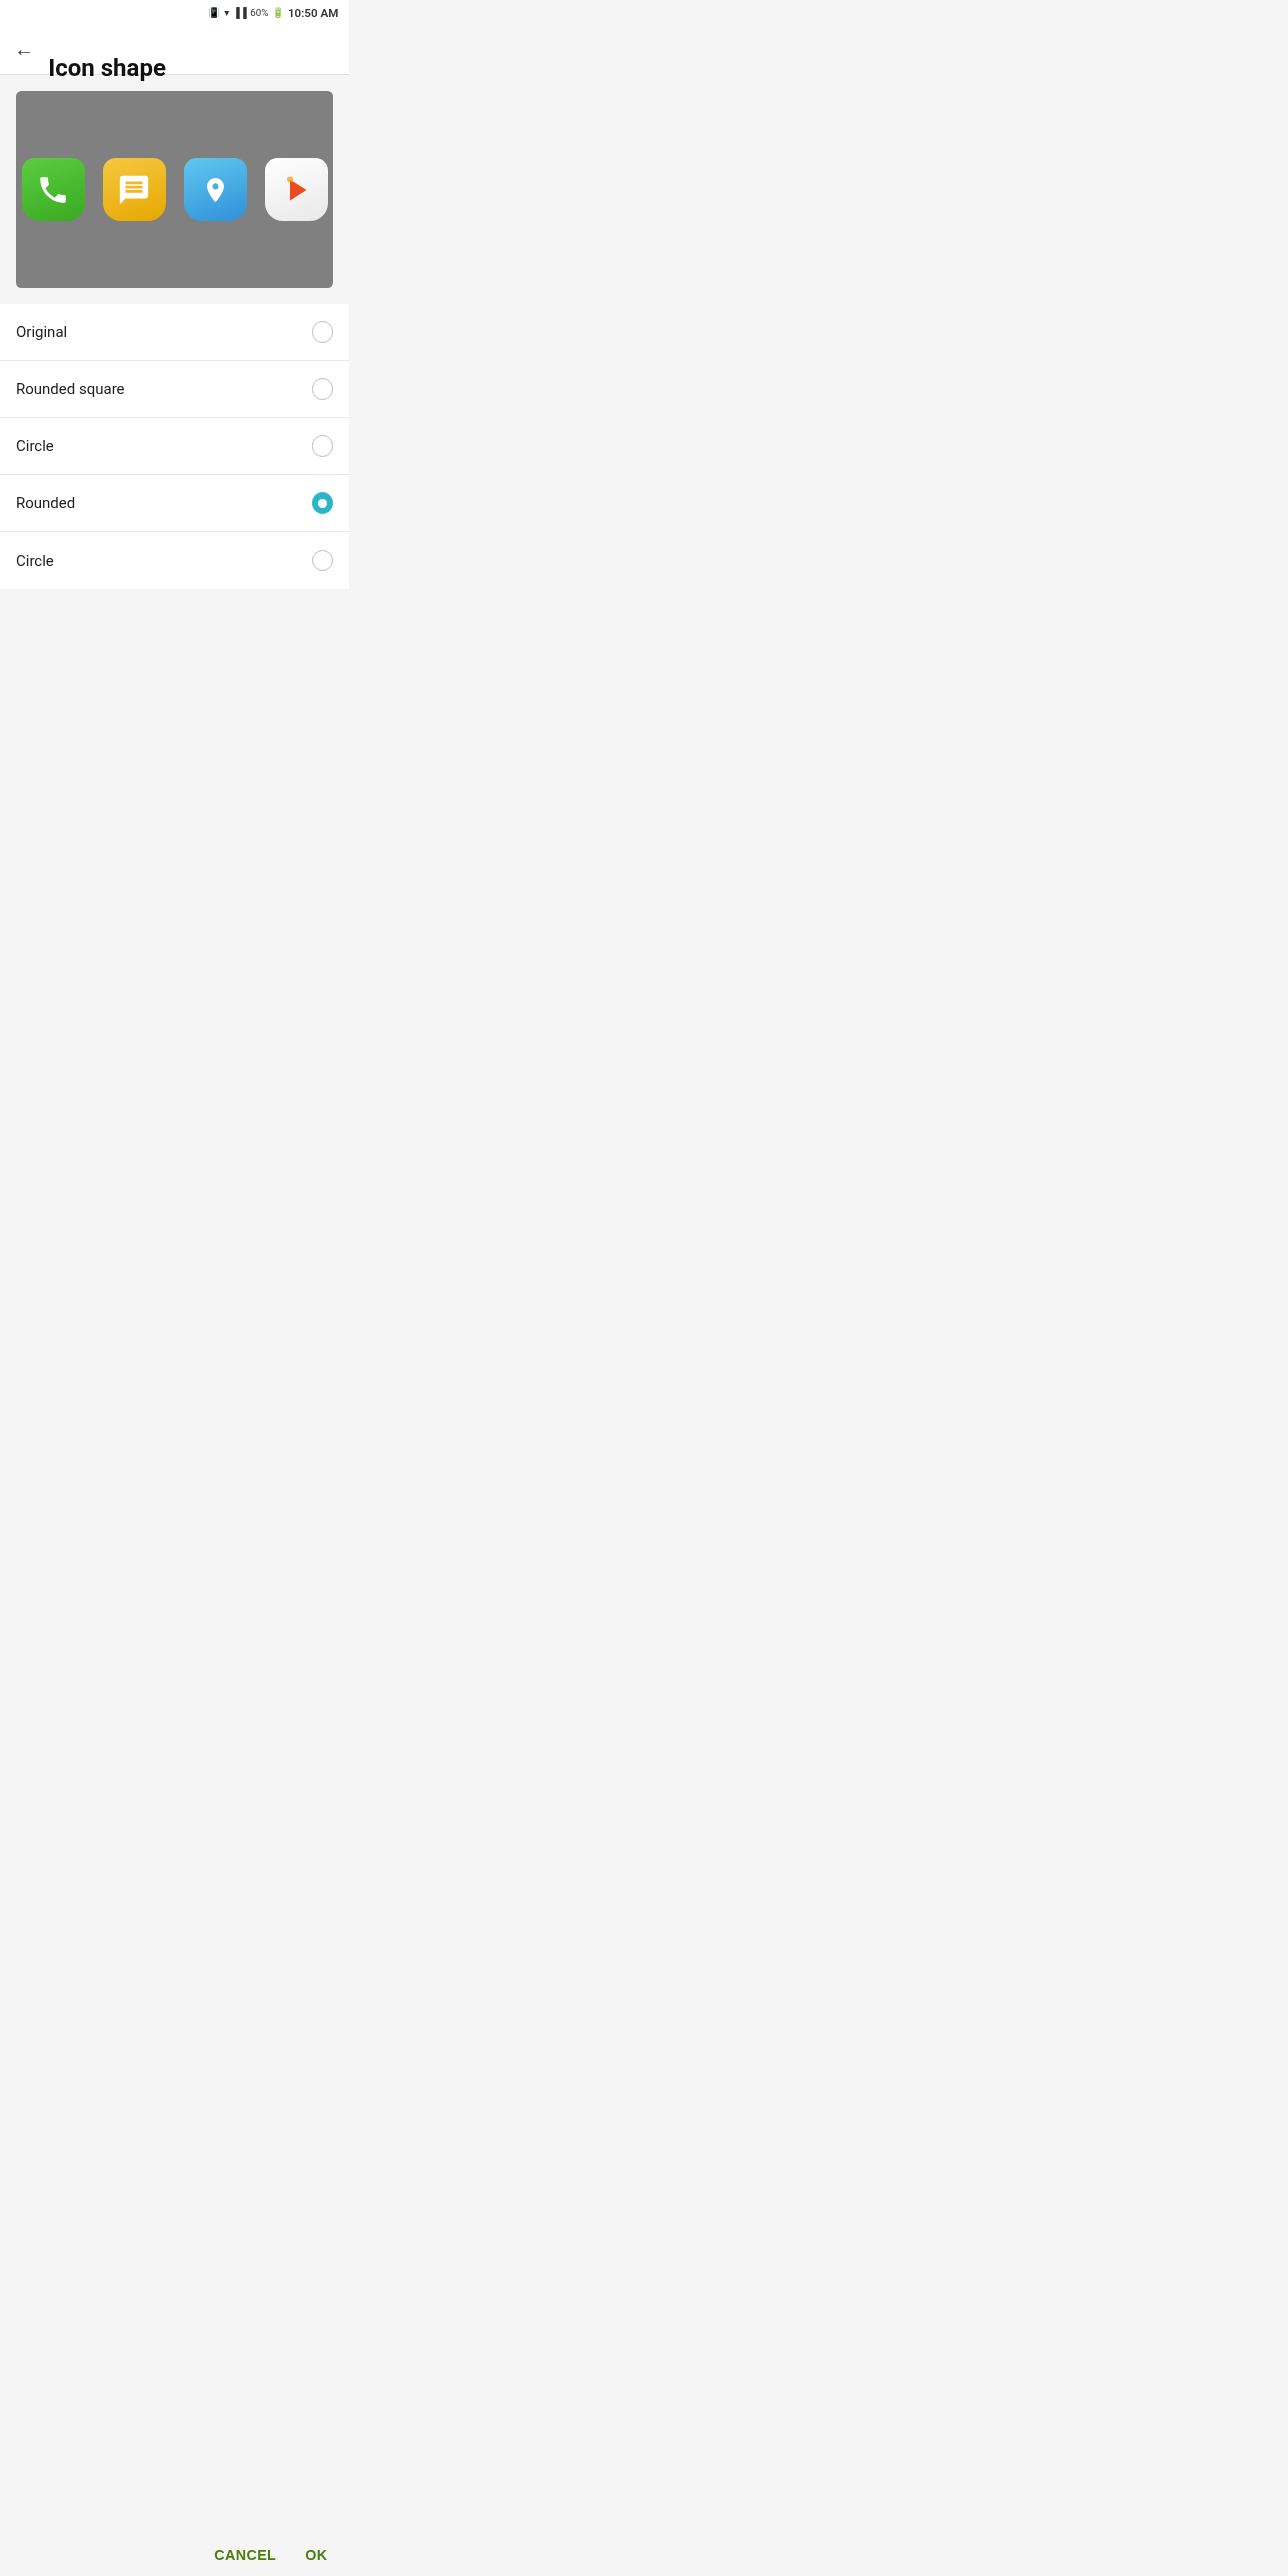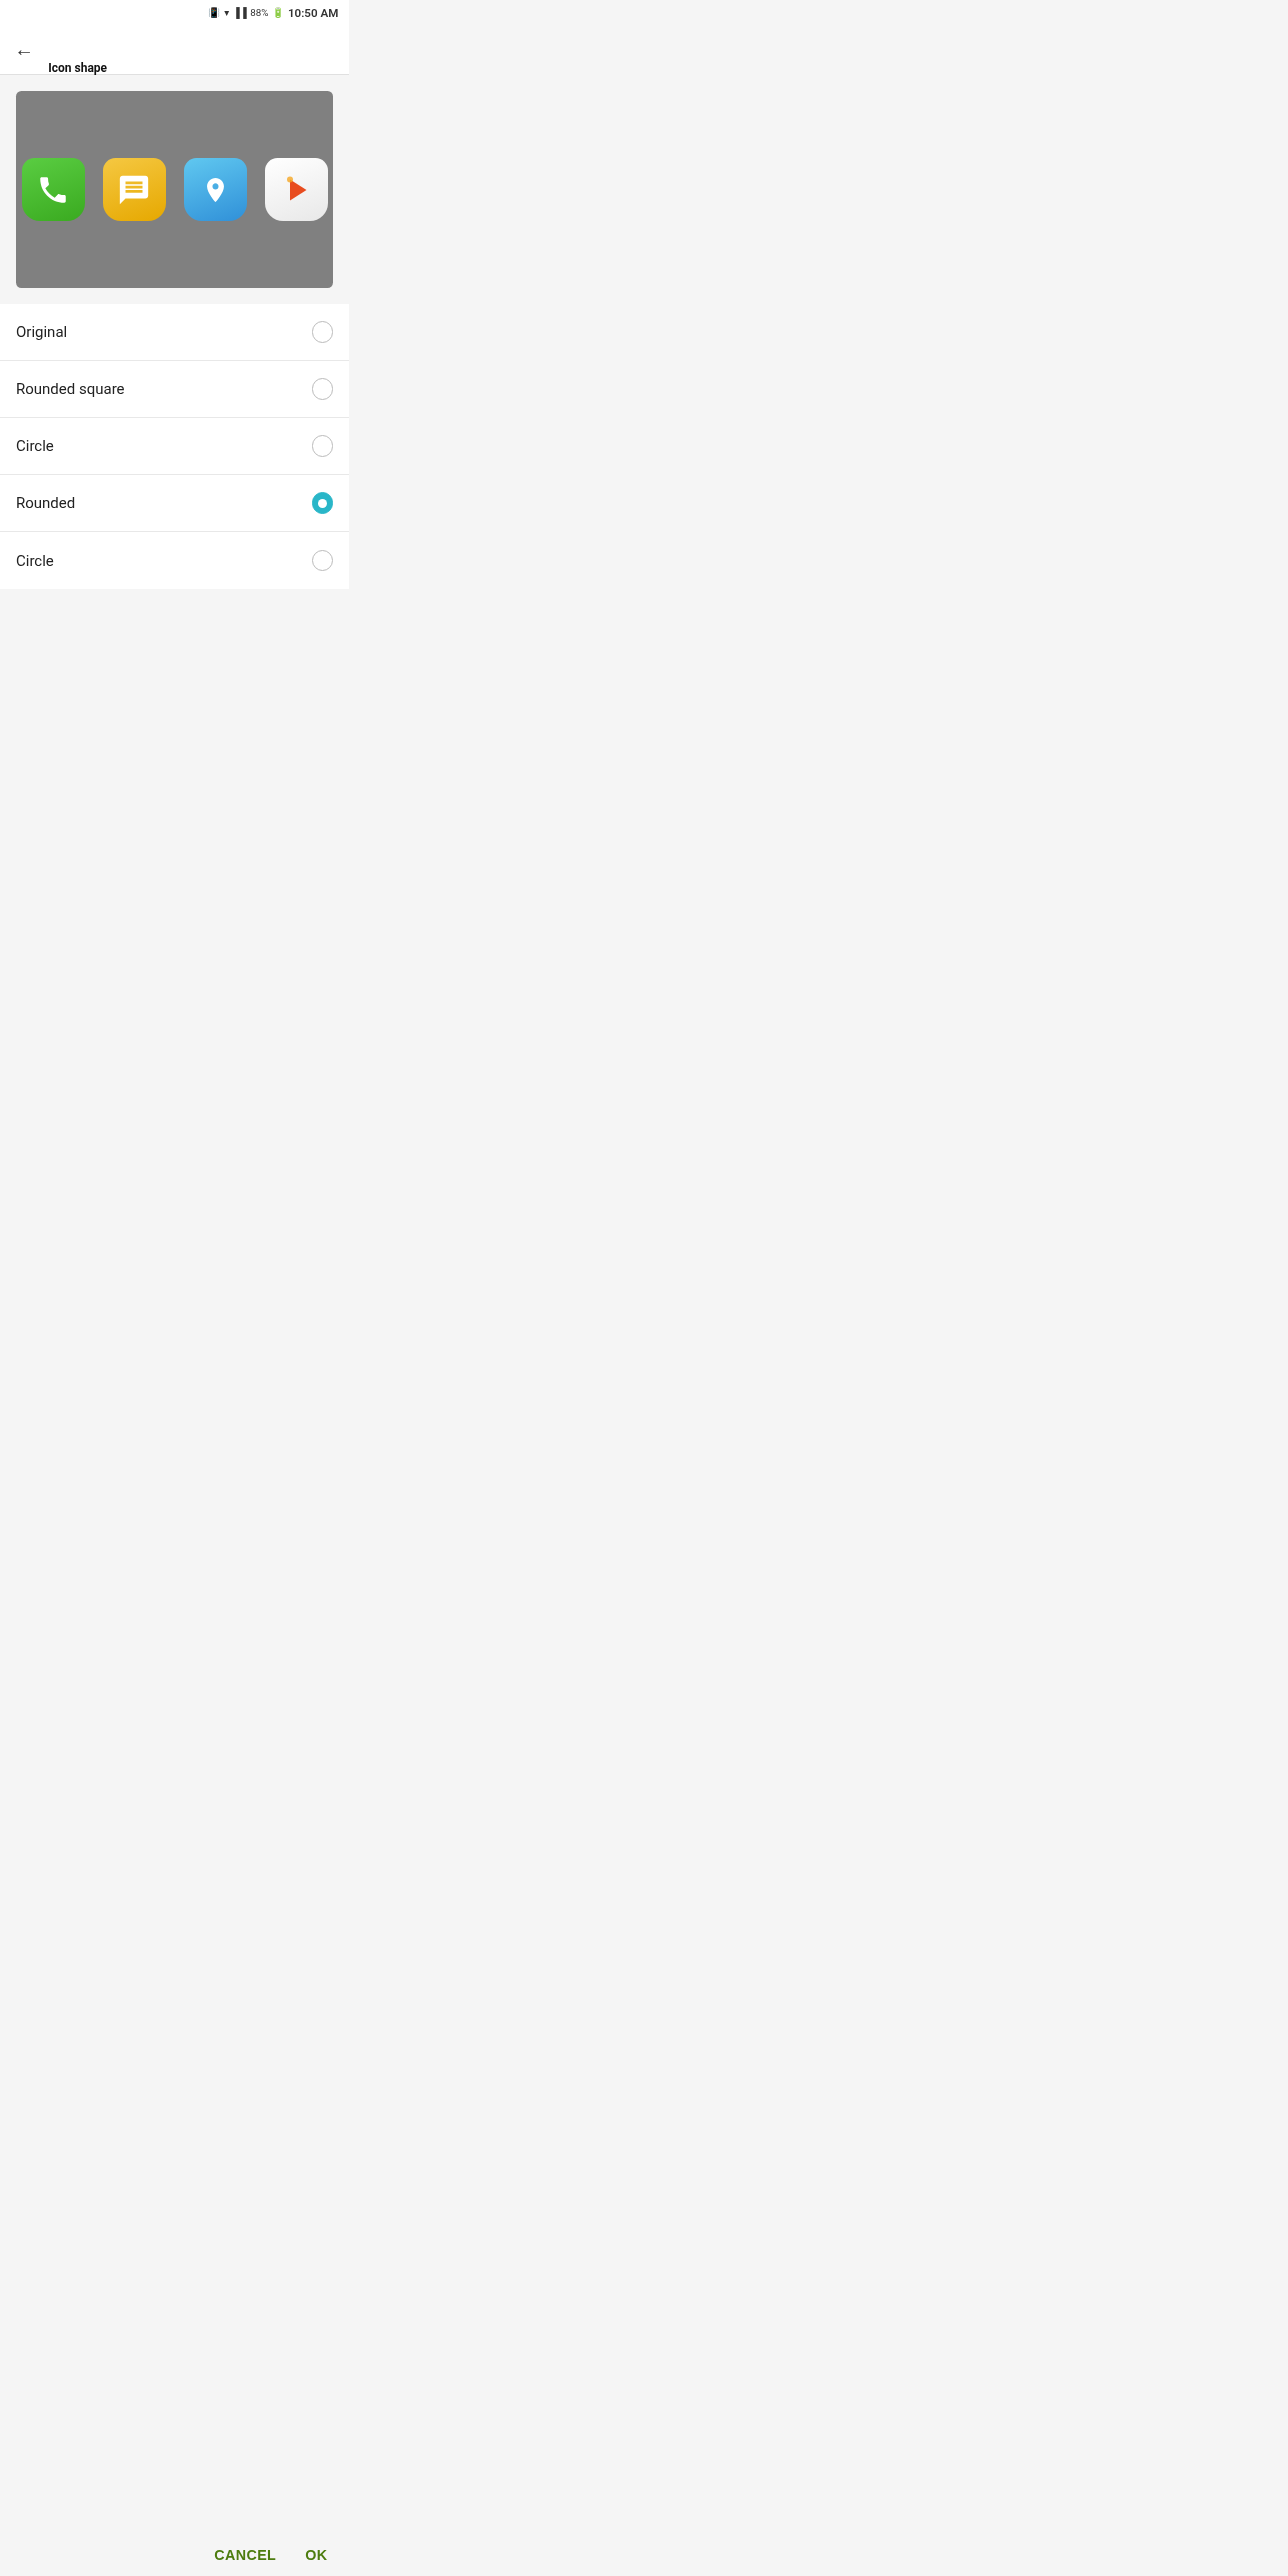--- a/index.html
+++ b/index.html
@@ -53,21 +53,21 @@
       border-bottom: 0.9px solid #e0e0e0;
     }
 
     .back-arrow {
       font-size: 19.7px;
       cursor: pointer;
       color: #333;
     }
 
     .page-title {
-      font-size: 12px;
+      font-size: 24px;
       font-weight: 700;
       color: #111;
       margin-top: 36px;
     }
 
     
     .preview-area {
       background: #808080;
       margin: 16px 16px 0 16px;
       border-radius: 5.4px;
@@ -229,21 +229,21 @@
     }
   </style>
 </head>
 <body>
 
 <div class="status-bar">
   <div class="status-icons">
     <span>📳</span>
     <span>▾</span>
     <span>▐▐</span>
-    <span>88%</span>
+    <span>60%</span>
     <span>🔋</span>
     <span class="time">10:50 AM</span>
   </div>
 </div>
 
 <div class="top-bar">
   <span class="back-arrow">←</span>
   <span class="page-title">Icon shape</span>
 </div>
 

